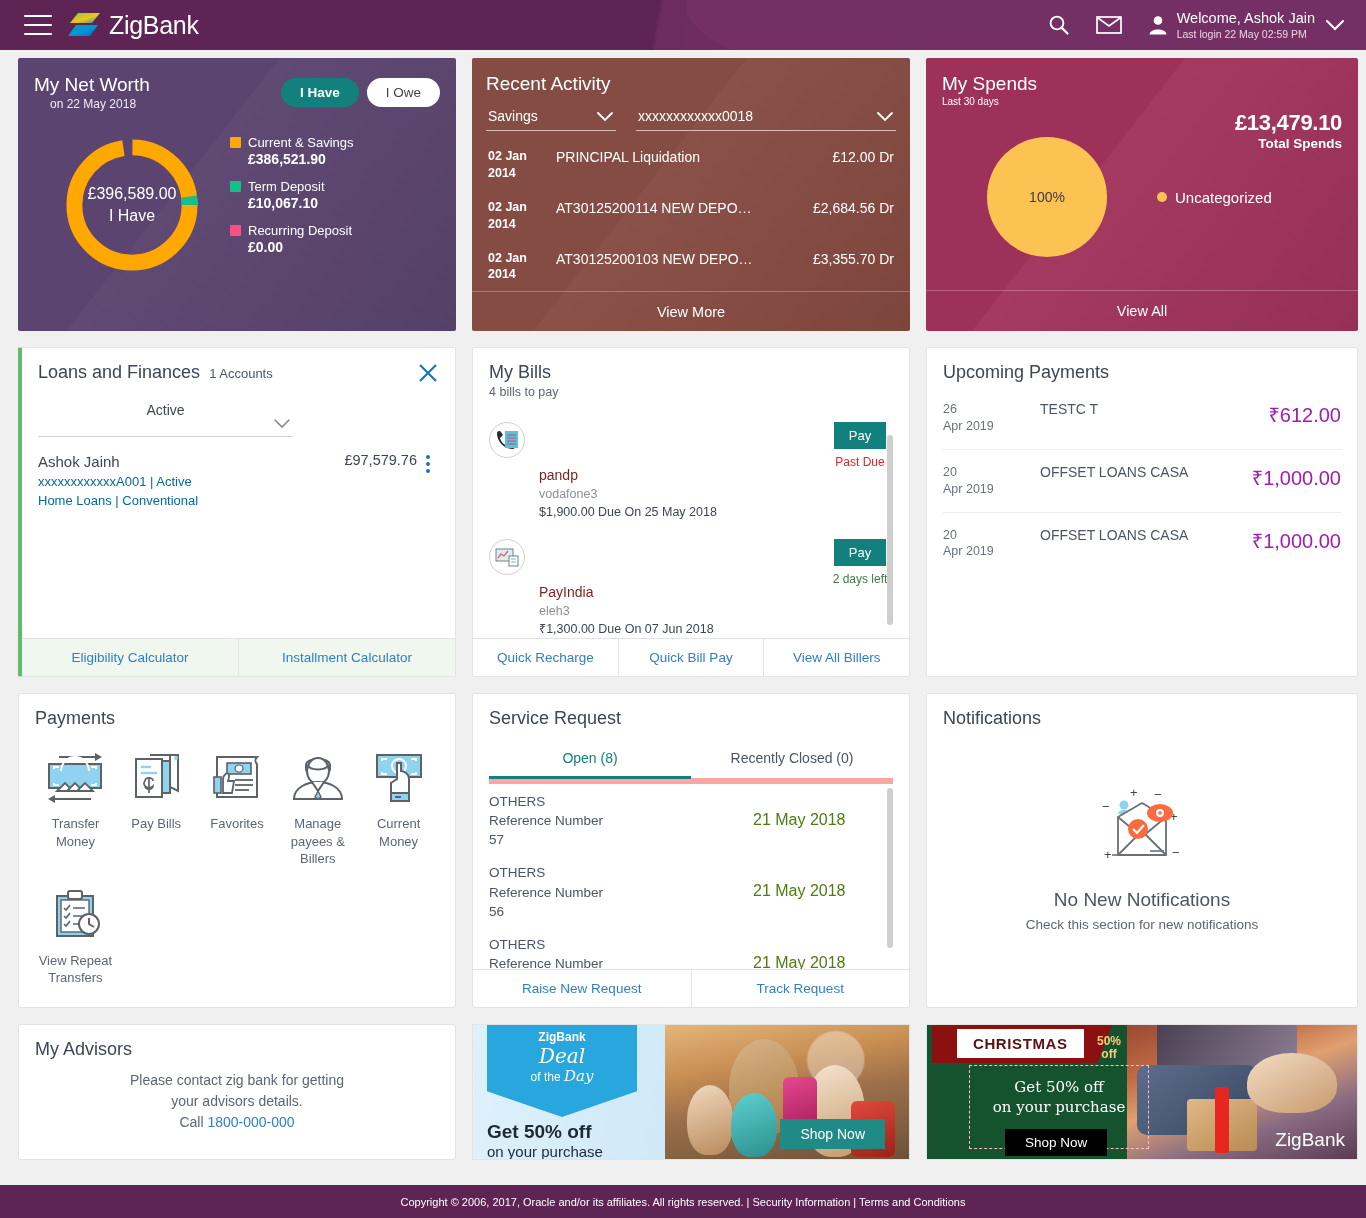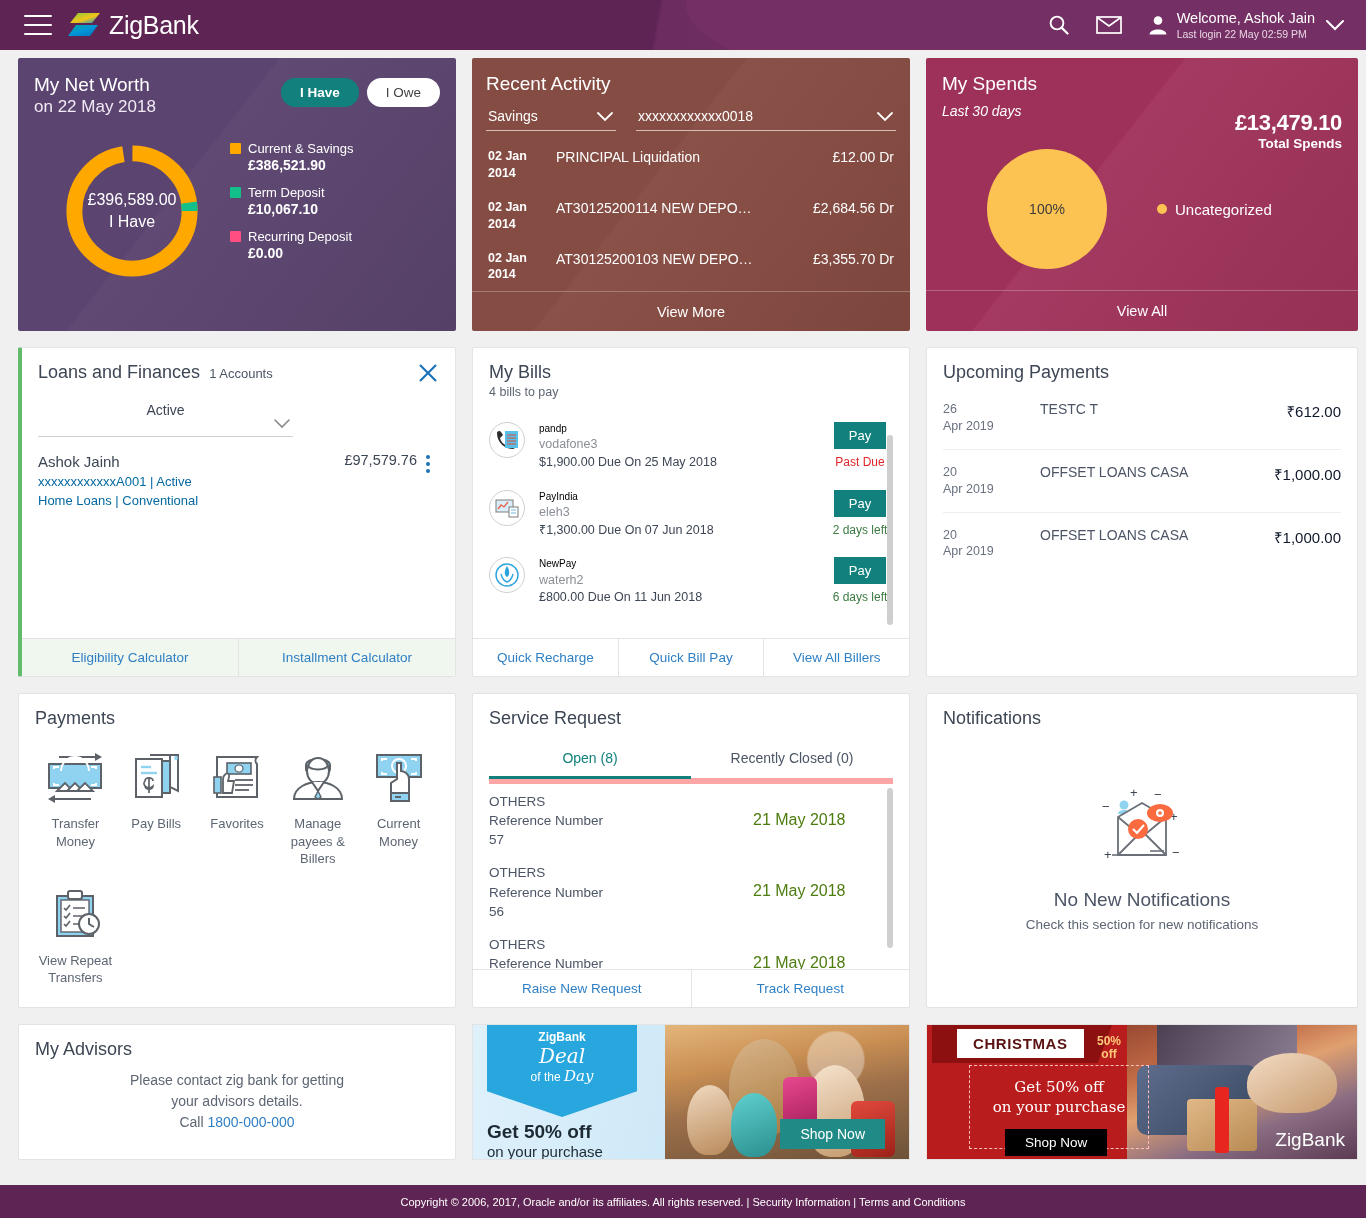--- a/index.html
+++ b/index.html
@@ -58,21 +58,21 @@
   }
 
   
   .networth {
     background: #574069;
     background-image: linear-gradient(128deg, #5b4470 0%, #5b4470 40%, #604a74 40.4%, #554067 100%);
     border: none; height: 273px; color: #fff; padding: 16px 16px 0 16px;
   }
   .nw-head { display: flex; align-items: flex-start; }
   .nw-title { font-size: 19px; font-weight: normal; }
-  .nw-sub { font-size: 17px; margin-top: 1px; color: #f1eaf4; }
+  .nw-sub { font-size: 12px; margin-top: 1px; color: #f1eaf4; margin-left: 16px; }
   .toggle-group { margin-left: auto; display: flex; gap: 8px; padding-top: 4px; }
   .tg-btn {
     border-radius: 16px; padding: 6px 18px; font-size: 13.5px;
     cursor: pointer; border: 1px solid transparent; white-space: nowrap;
   }
   .tg-on { background: #12807c; color: #fff; font-weight: bold; }
   .tg-off { background: #fff; color: #444; }
   .nw-body { display: flex; margin-top: 14px; }
   .donut-wrap { position: relative; width: 196px; height: 160px; display: flex; align-items: center; justify-content: center; }
   .donut { position: relative; width: 152px; height: 152px; }
@@ -116,21 +116,21 @@
   }
 
   
   .spends {
     background: #9b3158;
     background-image: linear-gradient(128deg, #9e3159 0%, #9e3159 40%, #a43a61 40.4%, #963055 100%);
     border: none; height: 273px; color: #fff; display: flex; flex-direction: column;
   }
   .sp-pad { padding: 15px 16px 0 16px; flex: 1; position: relative; }
   .sp-title { font-size: 19px; }
-  .sp-sub { font-size: 14px; margin-top: 8px; font-style: italic; }
+  .sp-sub { font-size: 10px; margin-top: 1px; }
   .sp-total { position: absolute; right: 16px; top: 52px; text-align: right; }
   .sp-amt { font-size: 22px; font-weight: bold; letter-spacing: -0.3px; }
   .sp-amt-lbl { font-size: 13.5px; font-weight: bold; }
   .sp-body { display: flex; align-items: center; margin-top: 30px; }
   .pie {
     width: 120px; height: 120px; border-radius: 50%; background: #fdc352;
     display: flex; align-items: center; justify-content: center;
     color: #3c3c3c; font-size: 14px; margin-left: 45px;
   }
   .sp-legend { display: flex; align-items: center; gap: 8px; margin-left: 50px; font-size: 15px; }
@@ -171,42 +171,42 @@
 
   
   .bills-scroll { flex: 1; overflow: hidden; position: relative; margin-top: 14px; }
   .bill-row { display: flex; align-items: flex-start; padding: 9px 0 9px 0; gap: 14px; }
   .bill-ico {
     width: 36px; height: 36px; border-radius: 50%; flex: none;
     border: 1px solid #cfcfcf; background: #fff; overflow: hidden;
     display: flex; align-items: center; justify-content: center;
   }
   .bill-info { flex: 1; line-height: 1.42; min-width: 0; }
-  .bill-name { font-size: 10px; color: #000000; }
+  .bill-name { font-size: 14px; color: #7f1d1d; margin-top: 44px; }
   .bill-nick { font-size: 12.5px; color: #8b8f96; }
   .bill-due { font-size: 12.5px; color: #3d4654; }
   .bill-action { width: 66px; text-align: center; flex: none; }
   .pay-btn {
     background: #12807c; color: #fff; font-size: 13px; padding: 6px 0;
     width: 52px; margin: 0 auto; cursor: pointer; display: block;
   }
   .bill-status { font-size: 12px; margin-top: 6px; }
   .st-red { color: #e0252b; }
   .st-green { color: #3c7a42; }
   .vscroll {
     position: absolute; right: 0; top: 22px; width: 6px; background: #cfcfcf; border-radius: 3px;
   }
 
   
   .up-row { display: flex; align-items: flex-start; padding: 14px 0; border-bottom: 1px solid #eceef0; gap: 7px; }
   .up-row:last-child { border-bottom: none; }
   .up-date { width: 72px; font-size: 12.5px; color: #6a7280; line-height: 1.35; }
   .up-date b { font-weight: normal; display: block; }
   .up-name { flex: 1; font-size: 14px; color: #4c5565; padding-left: 18px; }
-  .up-amt { font-size: 15px; color: #0f172a; white-space: nowrap; }
+  .up-amt { font-size: 20px; color: #a21caf; white-space: nowrap; }
 
   
   .pay-card { height: 315px; }
   .pay-grid {
     display: grid; grid-template-columns: repeat(5, 1fr);
     row-gap: 6px; margin-top: 14px;
   }
   .pay-item {
     display: flex; flex-direction: column; align-items: center; cursor: pointer;
     padding: 6px 2px;
@@ -259,21 +259,21 @@
     position: absolute; right: 0; top: 0; width: 244px; height: 100%;
     background:
       radial-gradient(circle at 70% 26%, rgba(255,255,255,0.35) 0 14%, transparent 15%),
       linear-gradient(170deg,#e4b57a 0%, #c98f53 30%, #9c6f4a 55%, #6d5238 100%);
   }
   .ph-person { position: absolute; border-radius: 50% 50% 42% 42%; }
   .shop-now-btn {
     position: absolute; right: 24px; bottom: 10px; background: #1f8a86; color: #fff;
     font-size: 14px; padding: 7px 20px; cursor: pointer;
   }
-  .banner-xmas { background: #b91c1c; }
+  .banner-xmas { background: #14532d; }
   .xmas-white {
     position: absolute; left: 30px; top: 4px; background: #fff; color: #5a1111;
     font-size: 15px; font-weight: bold; letter-spacing: 0.6px; padding: 6px 16px;
   }
   .xmas-ribbon {
     position: absolute; left: 5px; top: 0; width: 180px; height: 38px;
     background: #8d1010; clip-path: polygon(0 0,100% 0,92% 100%,0 100%);
   }
   .xmas-50 { position: absolute; left: 170px; top: 10px; color: #ffc97a; font-size: 12px; font-weight: bold; text-align: center; line-height: 1.1; }
   .xmas-dash {

